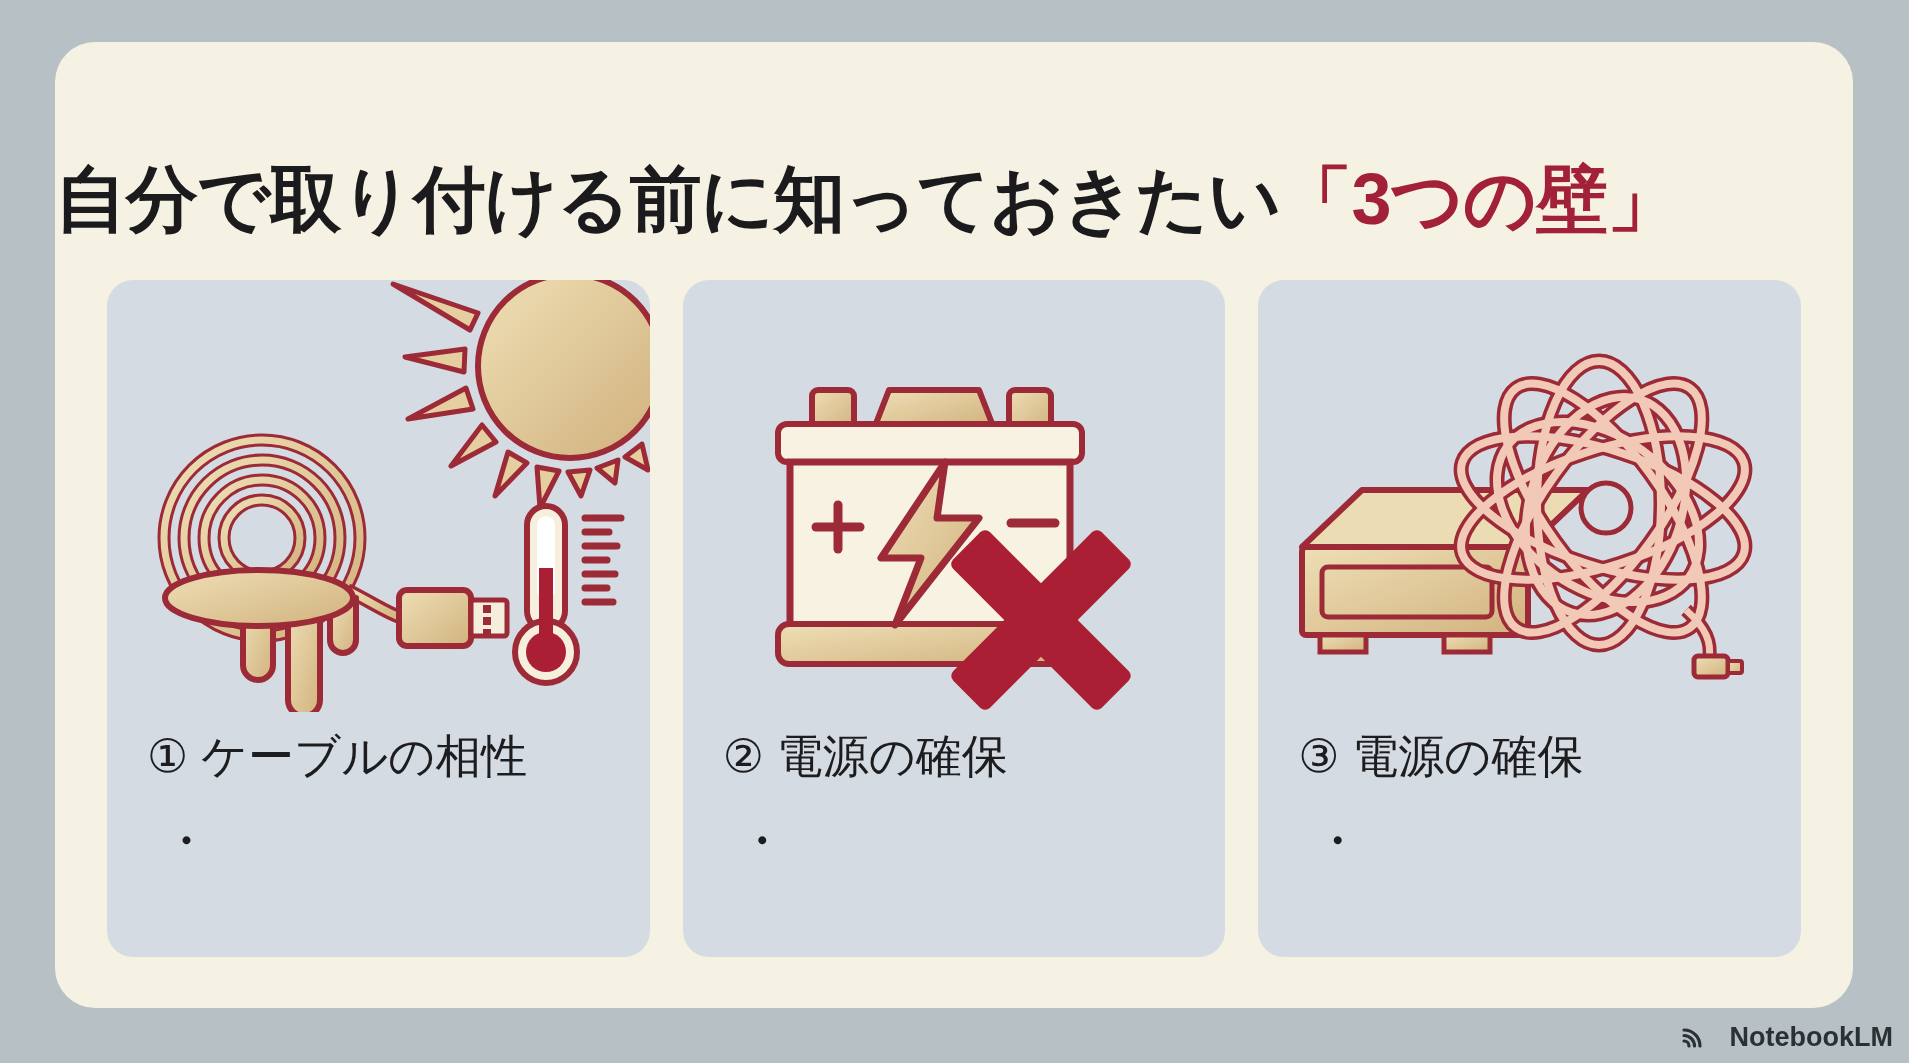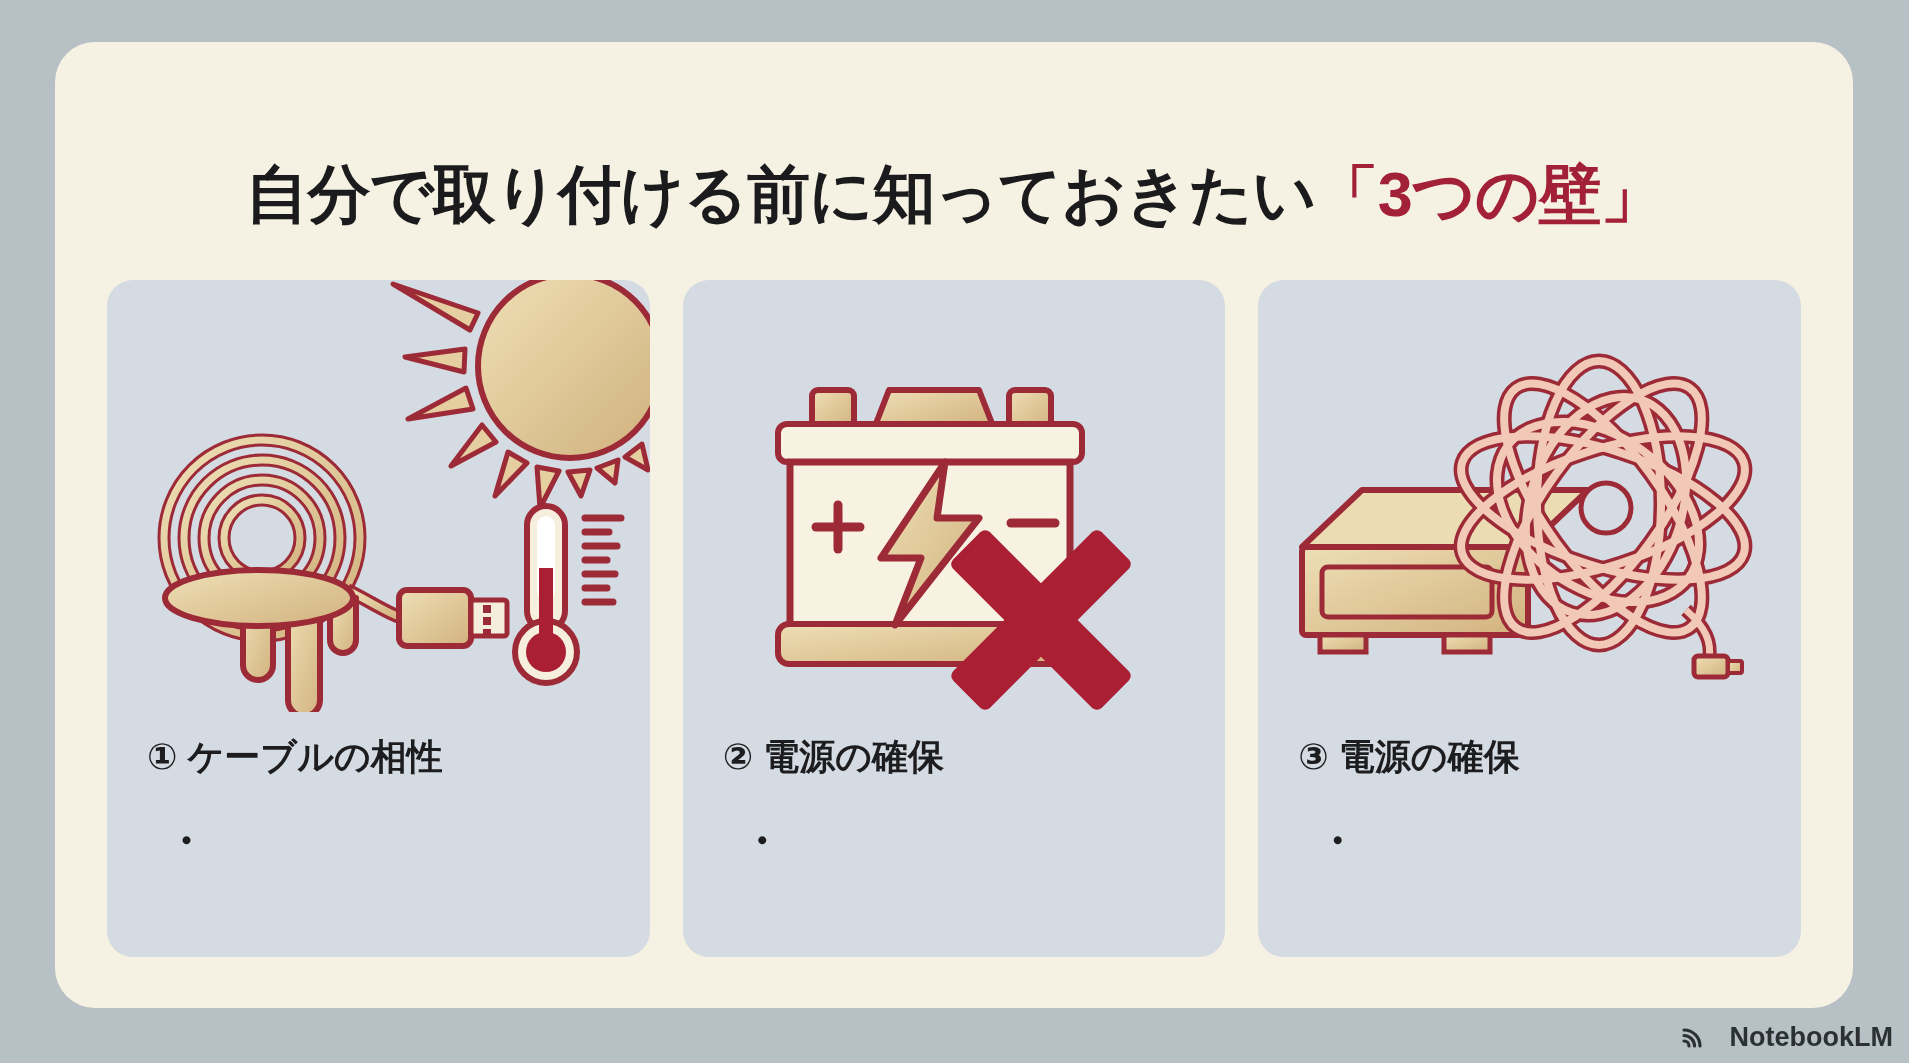--- a/index.html
+++ b/index.html
@@ -8,35 +8,35 @@
     background:#b7c0c5;
     font-family:"Liberation Sans","DejaVu Sans",sans-serif;
     -webkit-font-smoothing:antialiased;
   }
   .panel{
     position:absolute;left:55px;top:42px;width:1798px;height:966px;
     background:#f6f2e3;border-radius:40px;
   }
   .title{
     position:absolute;left:0;top:118px;width:100%;
-    text-align:center;font-size:63px;font-weight:900;letter-spacing:-1px;
+    text-align:left;font-size:72px;font-weight:900;letter-spacing:-1px;
     color:#1b1b1d;margin:0;line-height:1.1;white-space:nowrap;
   }
   .title .red{color:#a22038;}
   .cards{
     position:absolute;left:52px;top:238px;width:1694px;height:677px;
     display:flex;gap:33px;
   }
   .card{
     width:543px;height:677px;background:#d5dbe2;border-radius:26px;
     overflow:hidden;position:relative;
   }
   .icon-zone{width:543px;height:432px;display:block;}
   .card h2{
-    margin:18px 0 0 40px;font-size:36px;line-height:53px;font-weight:700;
+    margin:18px 0 0 40px;font-size:46px;line-height:53px;font-weight:400;
     color:#1d1d1f;letter-spacing:0px;white-space:nowrap;
   }
   .bullet-row{
     display:flex;align-items:flex-start;
     margin:28px 0 0 58px;
   }
   .bullet-char{
     font-size:42px;line-height:60px;font-weight:700;color:#1d1d1f;
     width:32px;flex:0 0 32px;
   }

